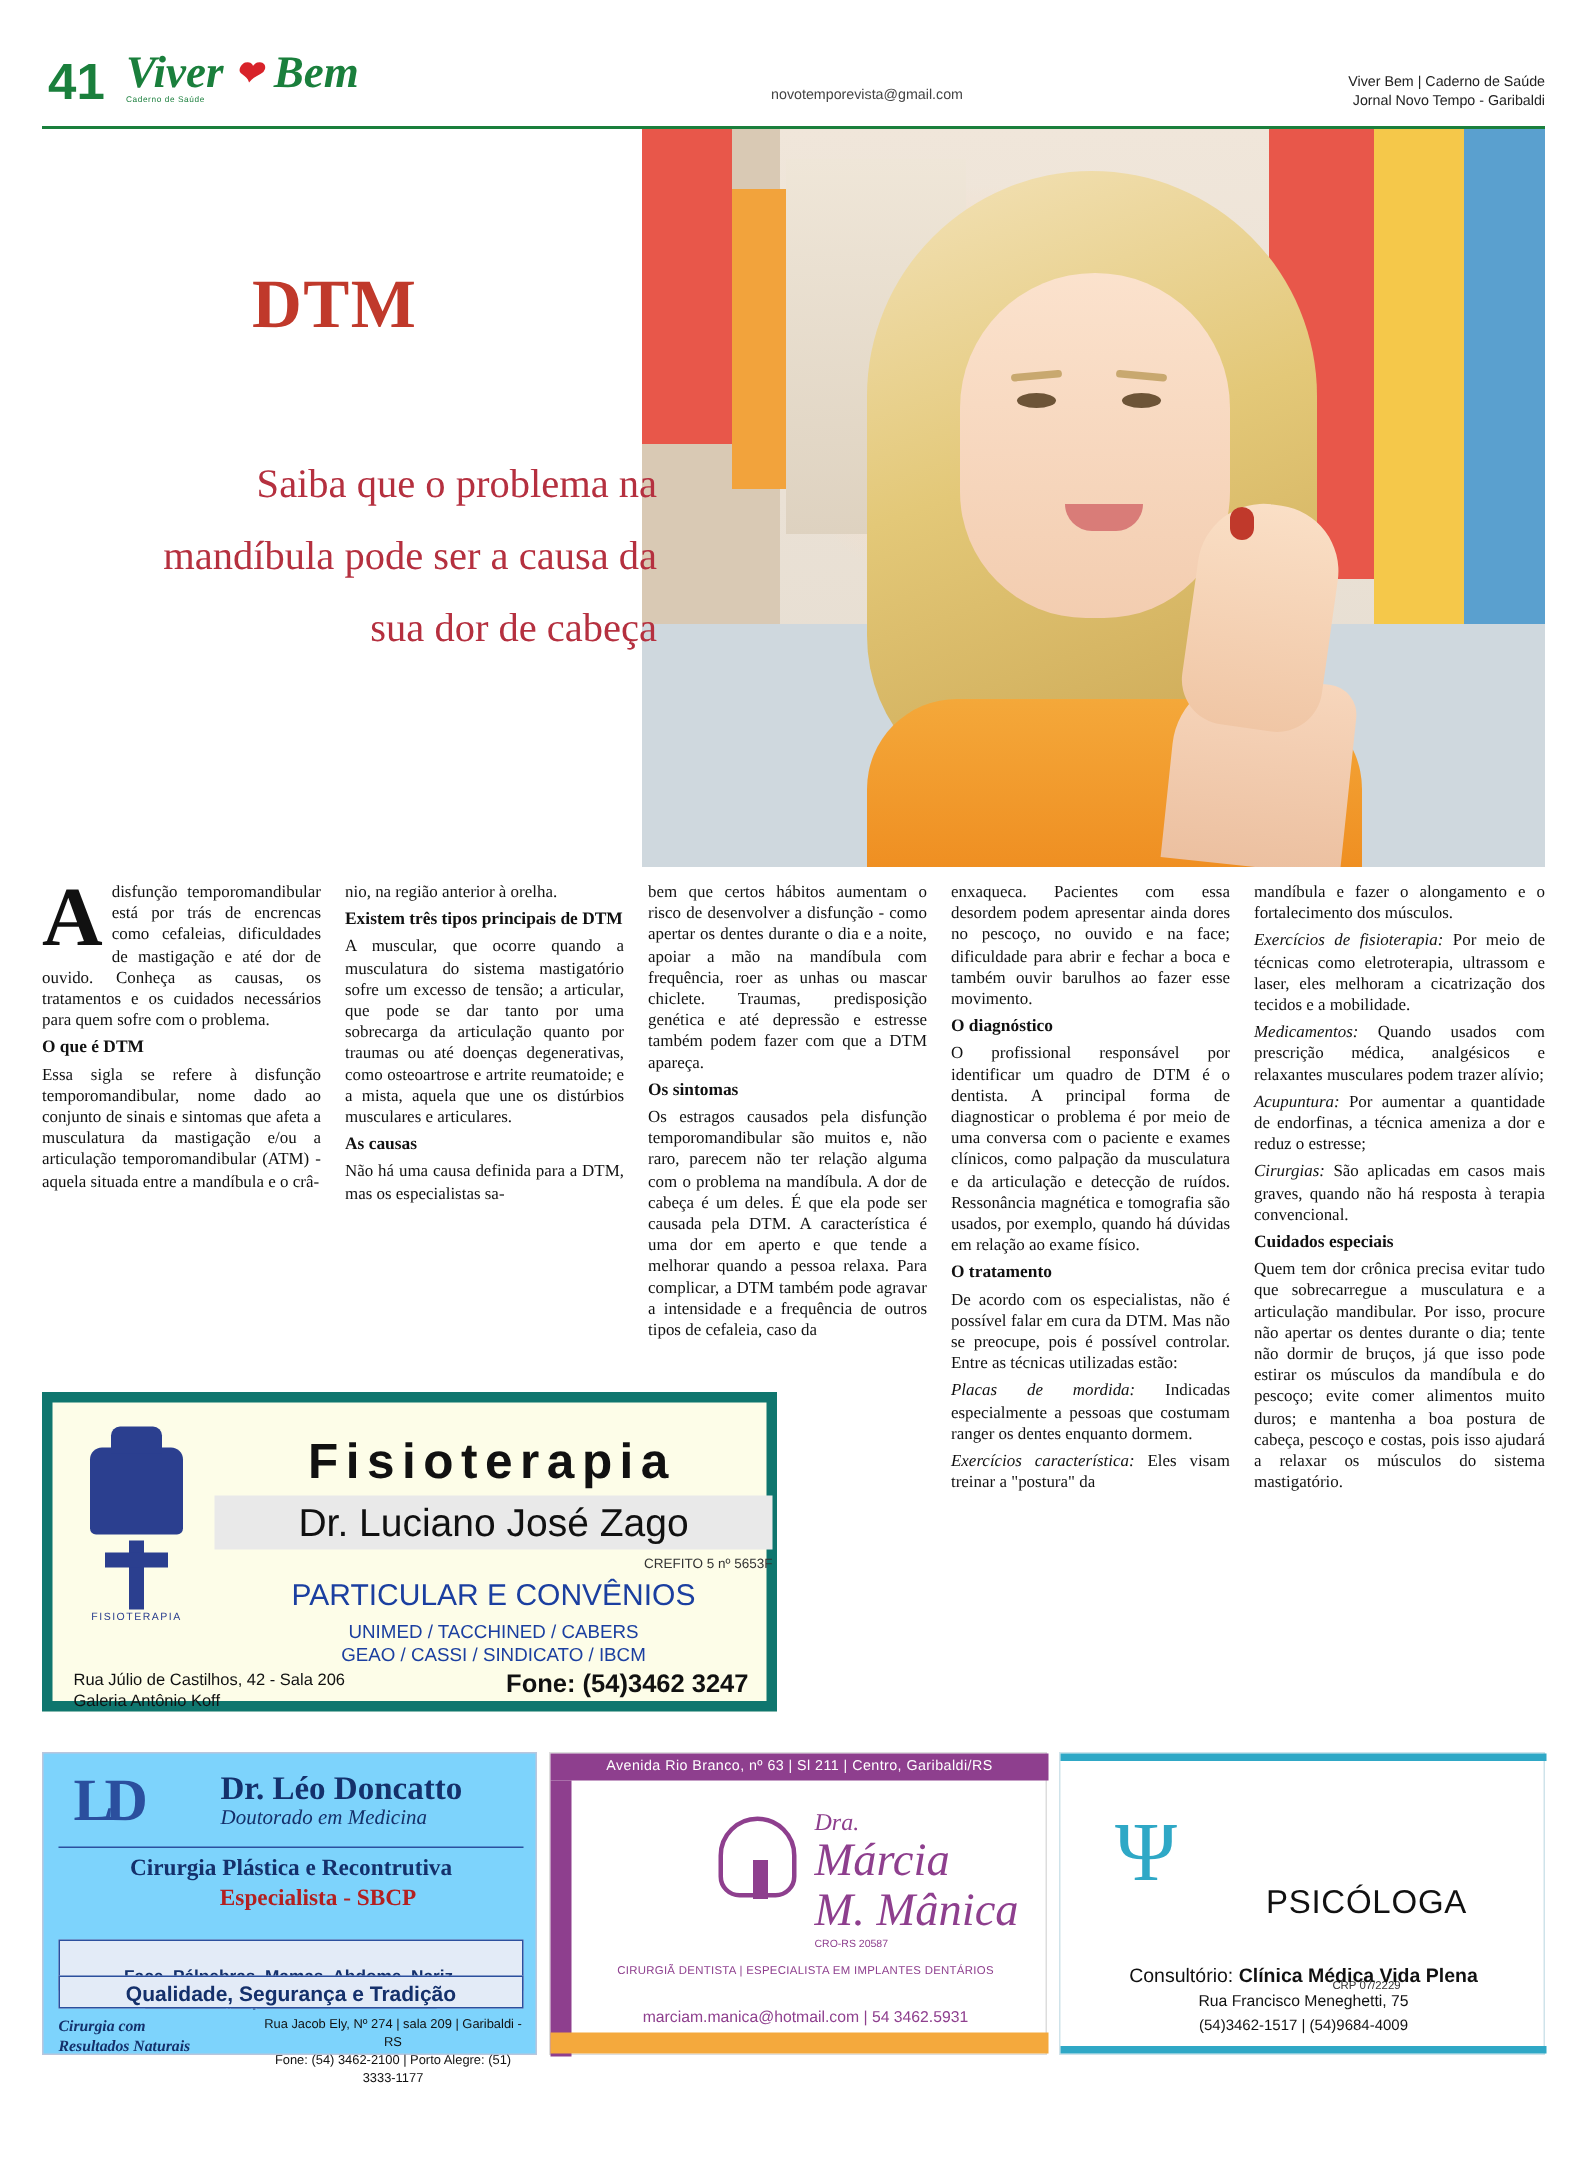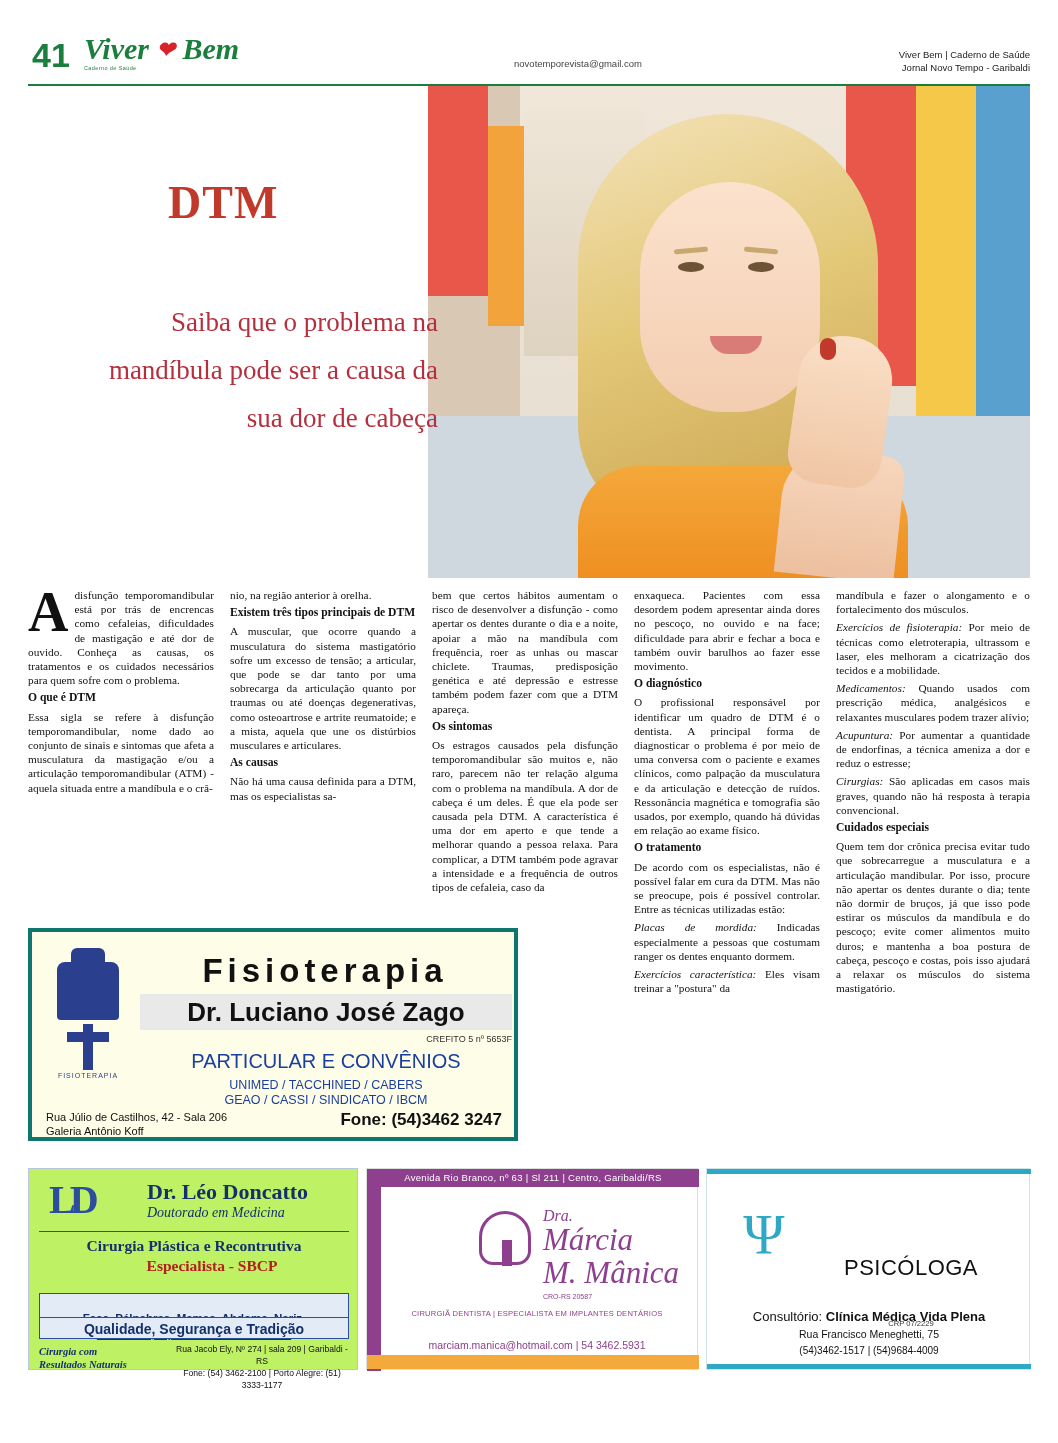--- a/index.html
+++ b/index.html
@@ -120,21 +120,21 @@
   .dropcap {
     float:left; font-family:"Liberation Serif", serif; font-size:56px; line-height:44px;
     font-weight:bold; padding:2px 6px 0 0; color:#111;
   }
   .subhead { font-weight:bold; font-size:11.6px; margin-top:9px; margin-bottom:1px; }
   .ital { font-style:italic; }
 
   
   .ad-fisio {
     position:absolute; left:28px; top:928px; width:490px; height:213px;
-    background:#fdfde8; border:4px solid #0f766e;
+    background:#fdfde8; border:7px solid #0f766e;
   }
   .fisio-logo {
     position:absolute; left:14px; top:30px; width:84px; height:110px; text-align:center;
   }
   .fisio-hand {
     width:62px; height:58px; margin:0 auto; background:#2b3f8f;
     border-radius:8px 8px 4px 4px; position:relative;
   }
   .fisio-hand:before {
     content:""; position:absolute; left:14px; top:-14px; width:34px; height:18px;
@@ -147,21 +147,21 @@
   .fisio-cross:after { content:""; position:absolute; left:2px; top:8px; width:42px; height:10px; background:#2b3f8f; }
   .fisio-logo-text { font-family:"Liberation Sans", sans-serif; font-size:7px; color:#2b3f8f; letter-spacing:1px; margin-top:2px; }
   .fisio-title {
     position:absolute; left:112px; top:20px; width:362px; text-align:center;
     font-family:"Liberation Sans", sans-serif; font-weight:bold; font-size:33px;
     letter-spacing:5px; color:#111;
   }
   .fisio-name {
     position:absolute; left:108px; top:62px; width:372px; height:36px;
     background:#e9e9e9; text-align:center;
-    font-family:"Liberation Sans", sans-serif; font-weight:bold; font-size:26px;
+    font-family:"Liberation Sans", sans-serif; font-weight:normal; font-size:26px;
     color:#111; line-height:36px;
   }
   .fisio-crefito {
     position:absolute; left:108px; top:102px; width:372px; text-align:right;
     font-family:"Liberation Sans", sans-serif; font-size:9px; color:#333;
   }
   .fisio-conv {
     position:absolute; left:108px; top:118px; width:372px; text-align:center;
     font-family:"Liberation Sans", sans-serif; font-size:20px; color:#1b3fa0;
   }
@@ -174,21 +174,21 @@
     font-family:"Liberation Sans", sans-serif; font-size:11px; color:#111; line-height:14px;
   }
   .fisio-phone {
     position:absolute; right:12px; top:178px; width:230px; text-align:right;
     font-family:"Liberation Sans", sans-serif; font-weight:bold; font-size:17px; color:#111;
   }
 
   
   .ad-doncatto {
     position:absolute; left:28px; top:1168px; width:330px; height:202px;
-    background:#bef264; border:1px solid #b9c6dd;
+    background:#7dd3fc; border:1px solid #b9c6dd;
   }
   .dc-logo { position:absolute; left:14px; top:8px; width:96px; height:52px; }
   .dc-l {
     font-family:"Liberation Serif", serif; font-weight:bold; font-size:40px; color:#2b4f9e;
     letter-spacing:-6px; line-height:46px; padding-left:6px;
   }
   .dc-name {
     position:absolute; left:118px; top:10px; width:200px;
     font-family:"Liberation Serif", serif; font-weight:bold; font-size:22px; color:#14306b;
   }

